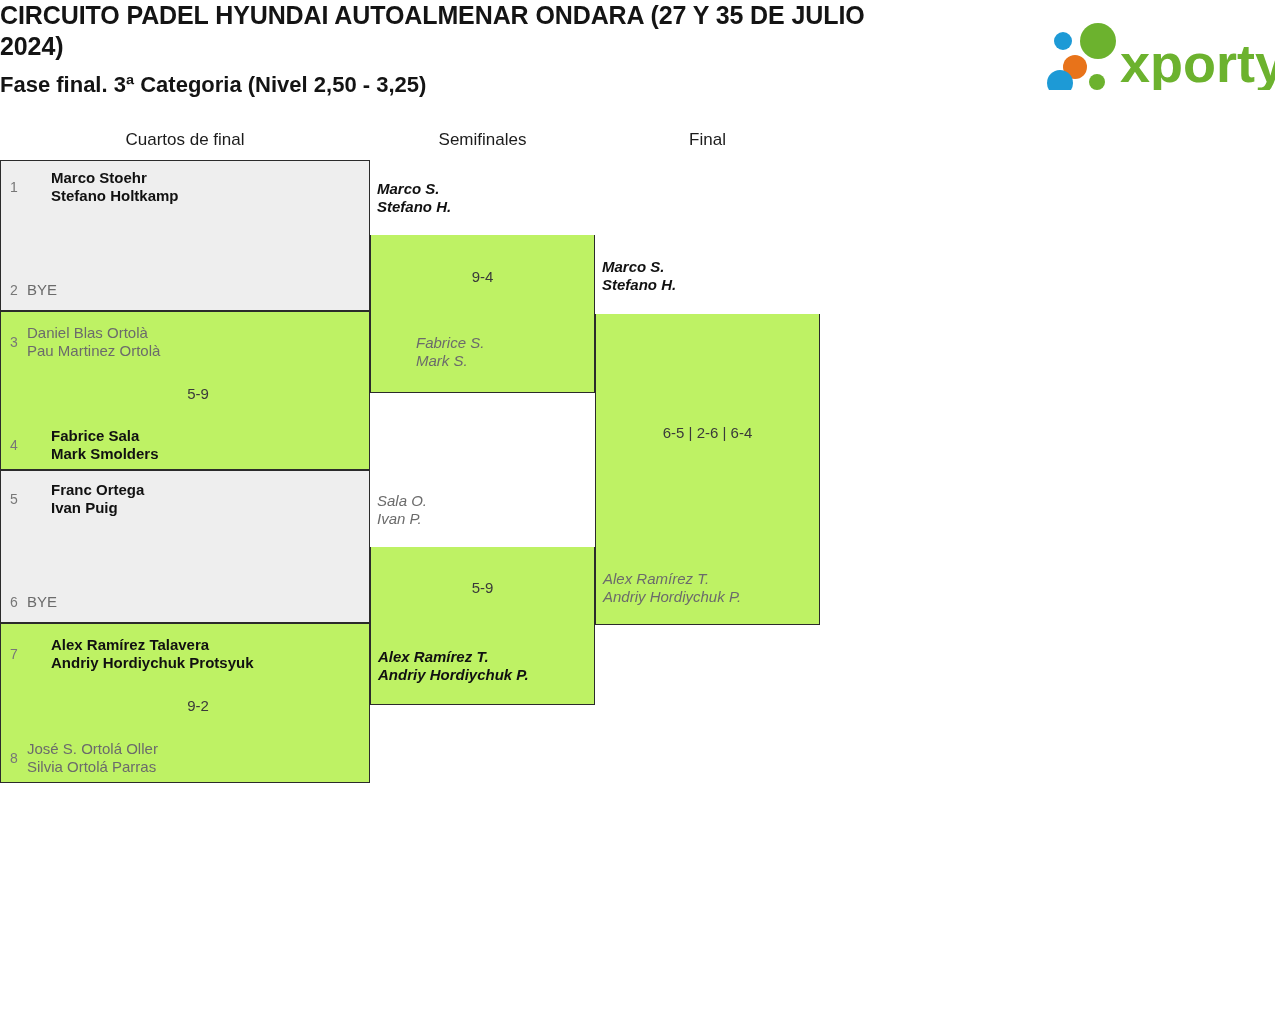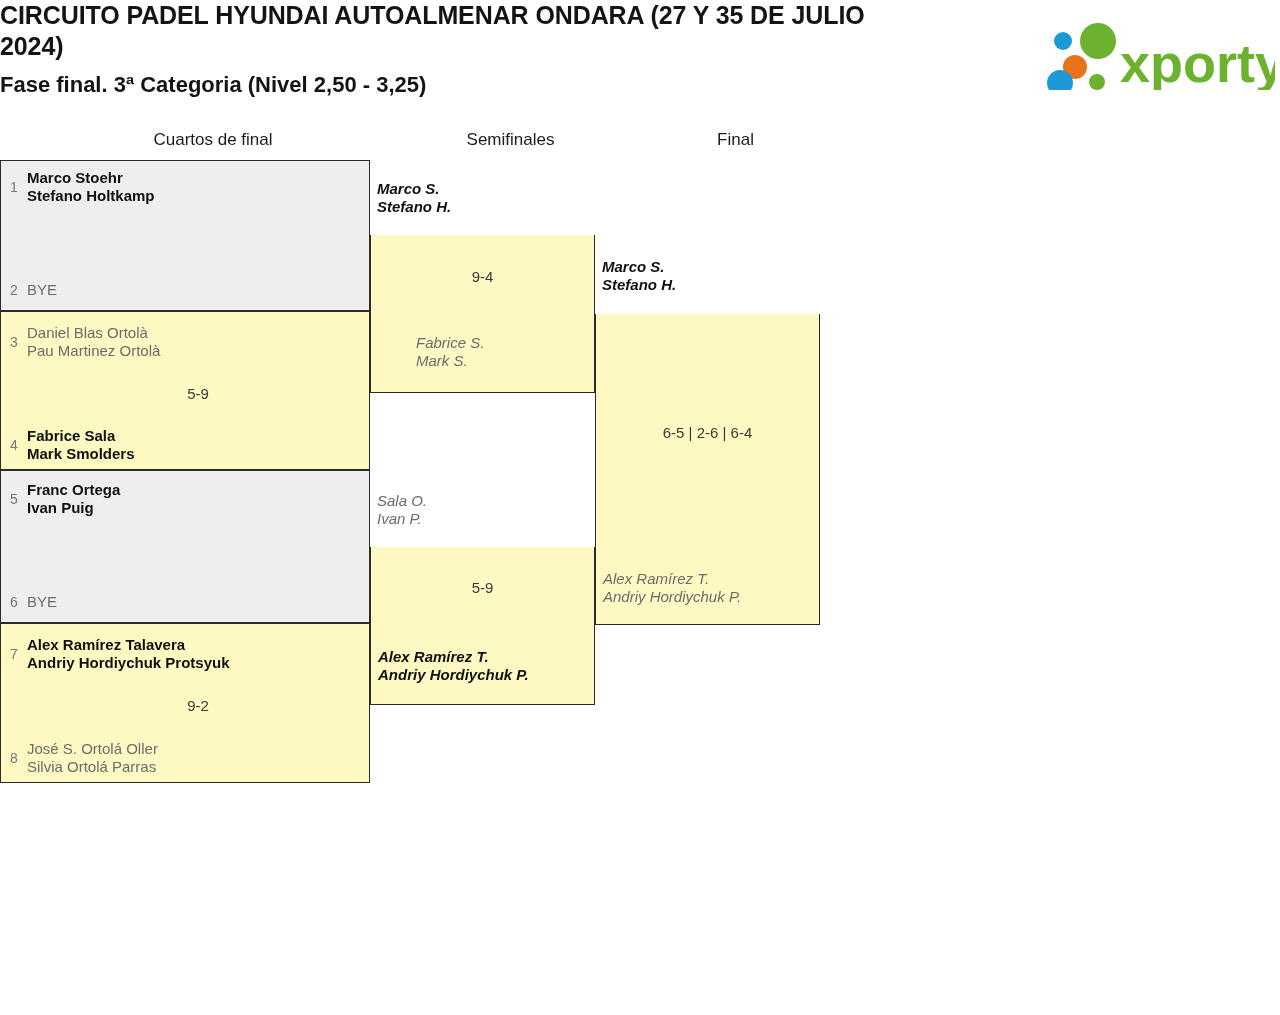--- a/index.html
+++ b/index.html
@@ -61,42 +61,41 @@
   
   .round-header {
     position: absolute;
     font-size: 17px;
     line-height: 21px;
     font-weight: 400;
     color: #1c1c1c;
     text-align: center;
     top: 129px;
     white-space: nowrap;
-    padding-left: 28px;
   }
   #round-header-0 { left: 0px;   width: 370px; }
   #round-header-1 { left: 370px; width: 225px; }
   #round-header-2 { left: 595px; width: 225px; }
 
   
   #bracket {
     position: absolute;
     left: 0;
     top: 0;
     width: 1280px;
     height: 1015px;
   }
 
   .match {
     position: absolute;
     box-sizing: border-box;
     border: 1px solid #2b2b2b;
   }
   .match.shaded { background: #eeeeee; }
-  .match.plain  { background: #fef9c3; }
+  .match.plain  { background: #bef264; }
 
   
   .r1 { left: 0px; width: 370px; }
 
   
   .rn { border-top: none; }
 
   .team {
     position: absolute;
     left: 0;
@@ -112,21 +111,21 @@
     line-height: 18px;
     color: #777777;
     padding-top: 9px;
   }
   .names {
     font-size: 15px;
     line-height: 18px;
     white-space: nowrap;
   }
   .names .n1, .names .n2 { display: block; }
-  .winner .names { color: #111111; font-weight: 700; }
+  .winner .names { color: #111111; font-weight: 700; margin-left: 24px; }
   .loser  .names { color: #6b6b6b; font-weight: 400; }
   .bye    .names { color: #6b6b6b; font-weight: 400; }
 
   .score {
     position: absolute;
     text-align: center;
     font-size: 15px;
     line-height: 18px;
     color: #3a3a3a;
     white-space: nowrap;

